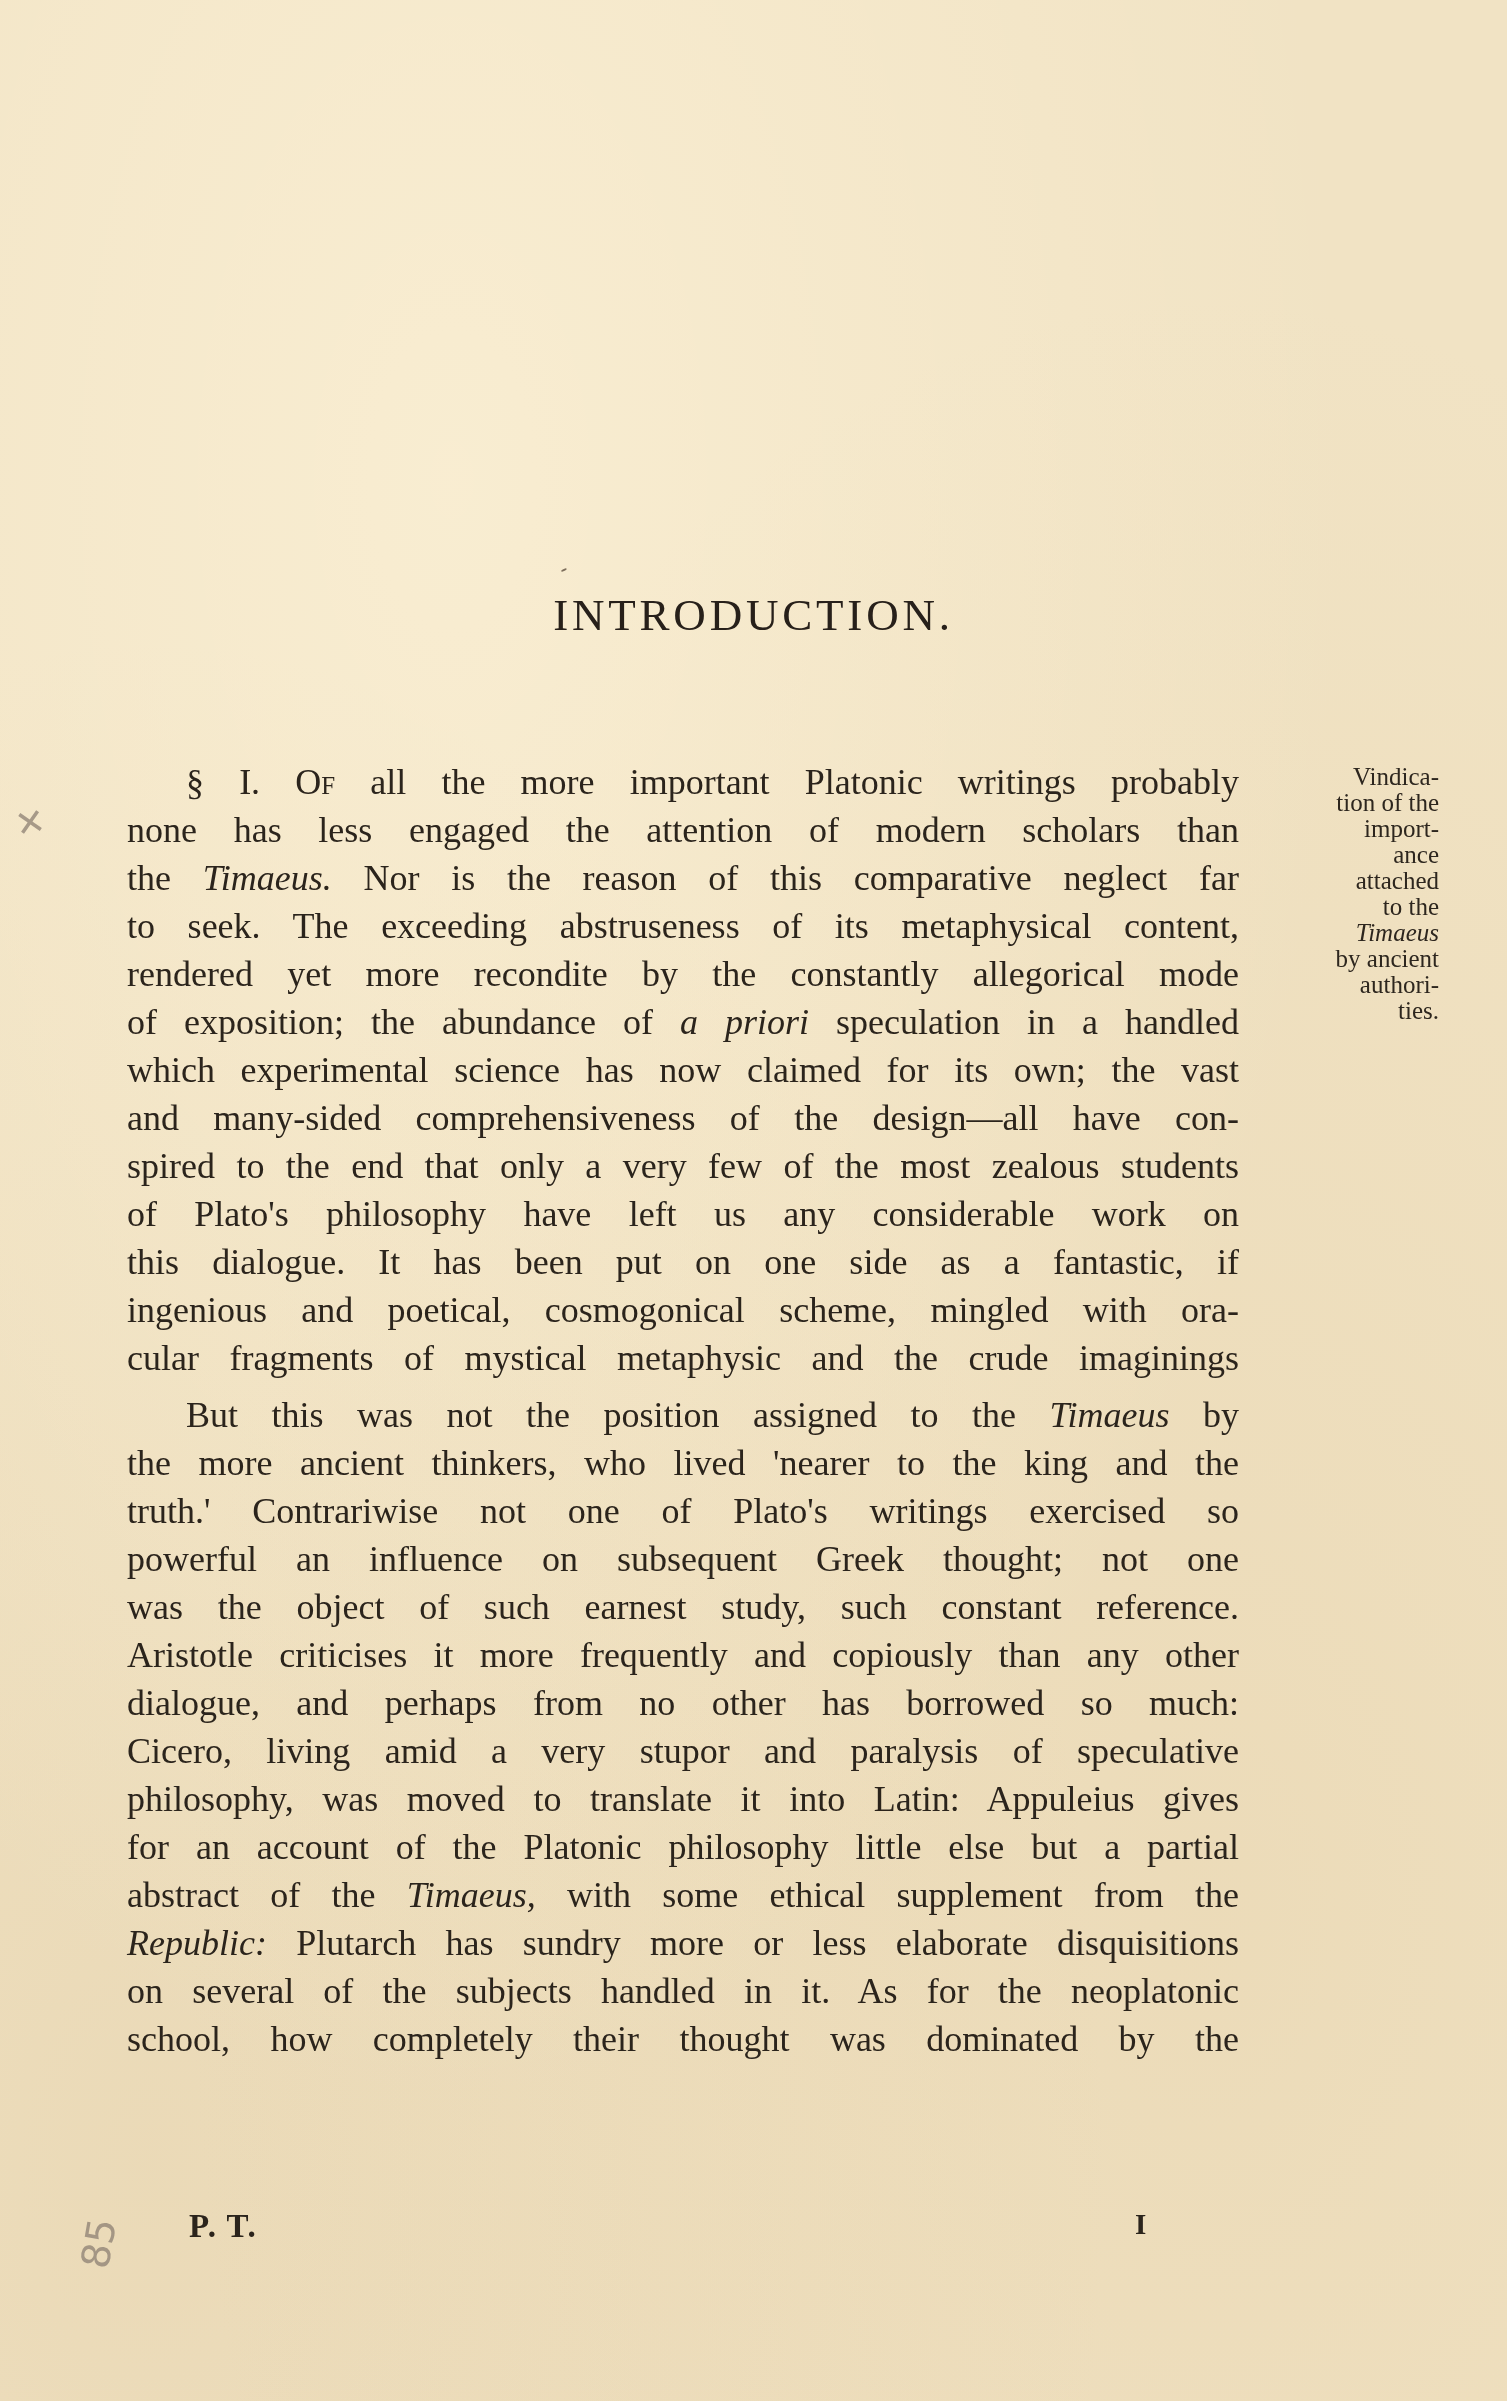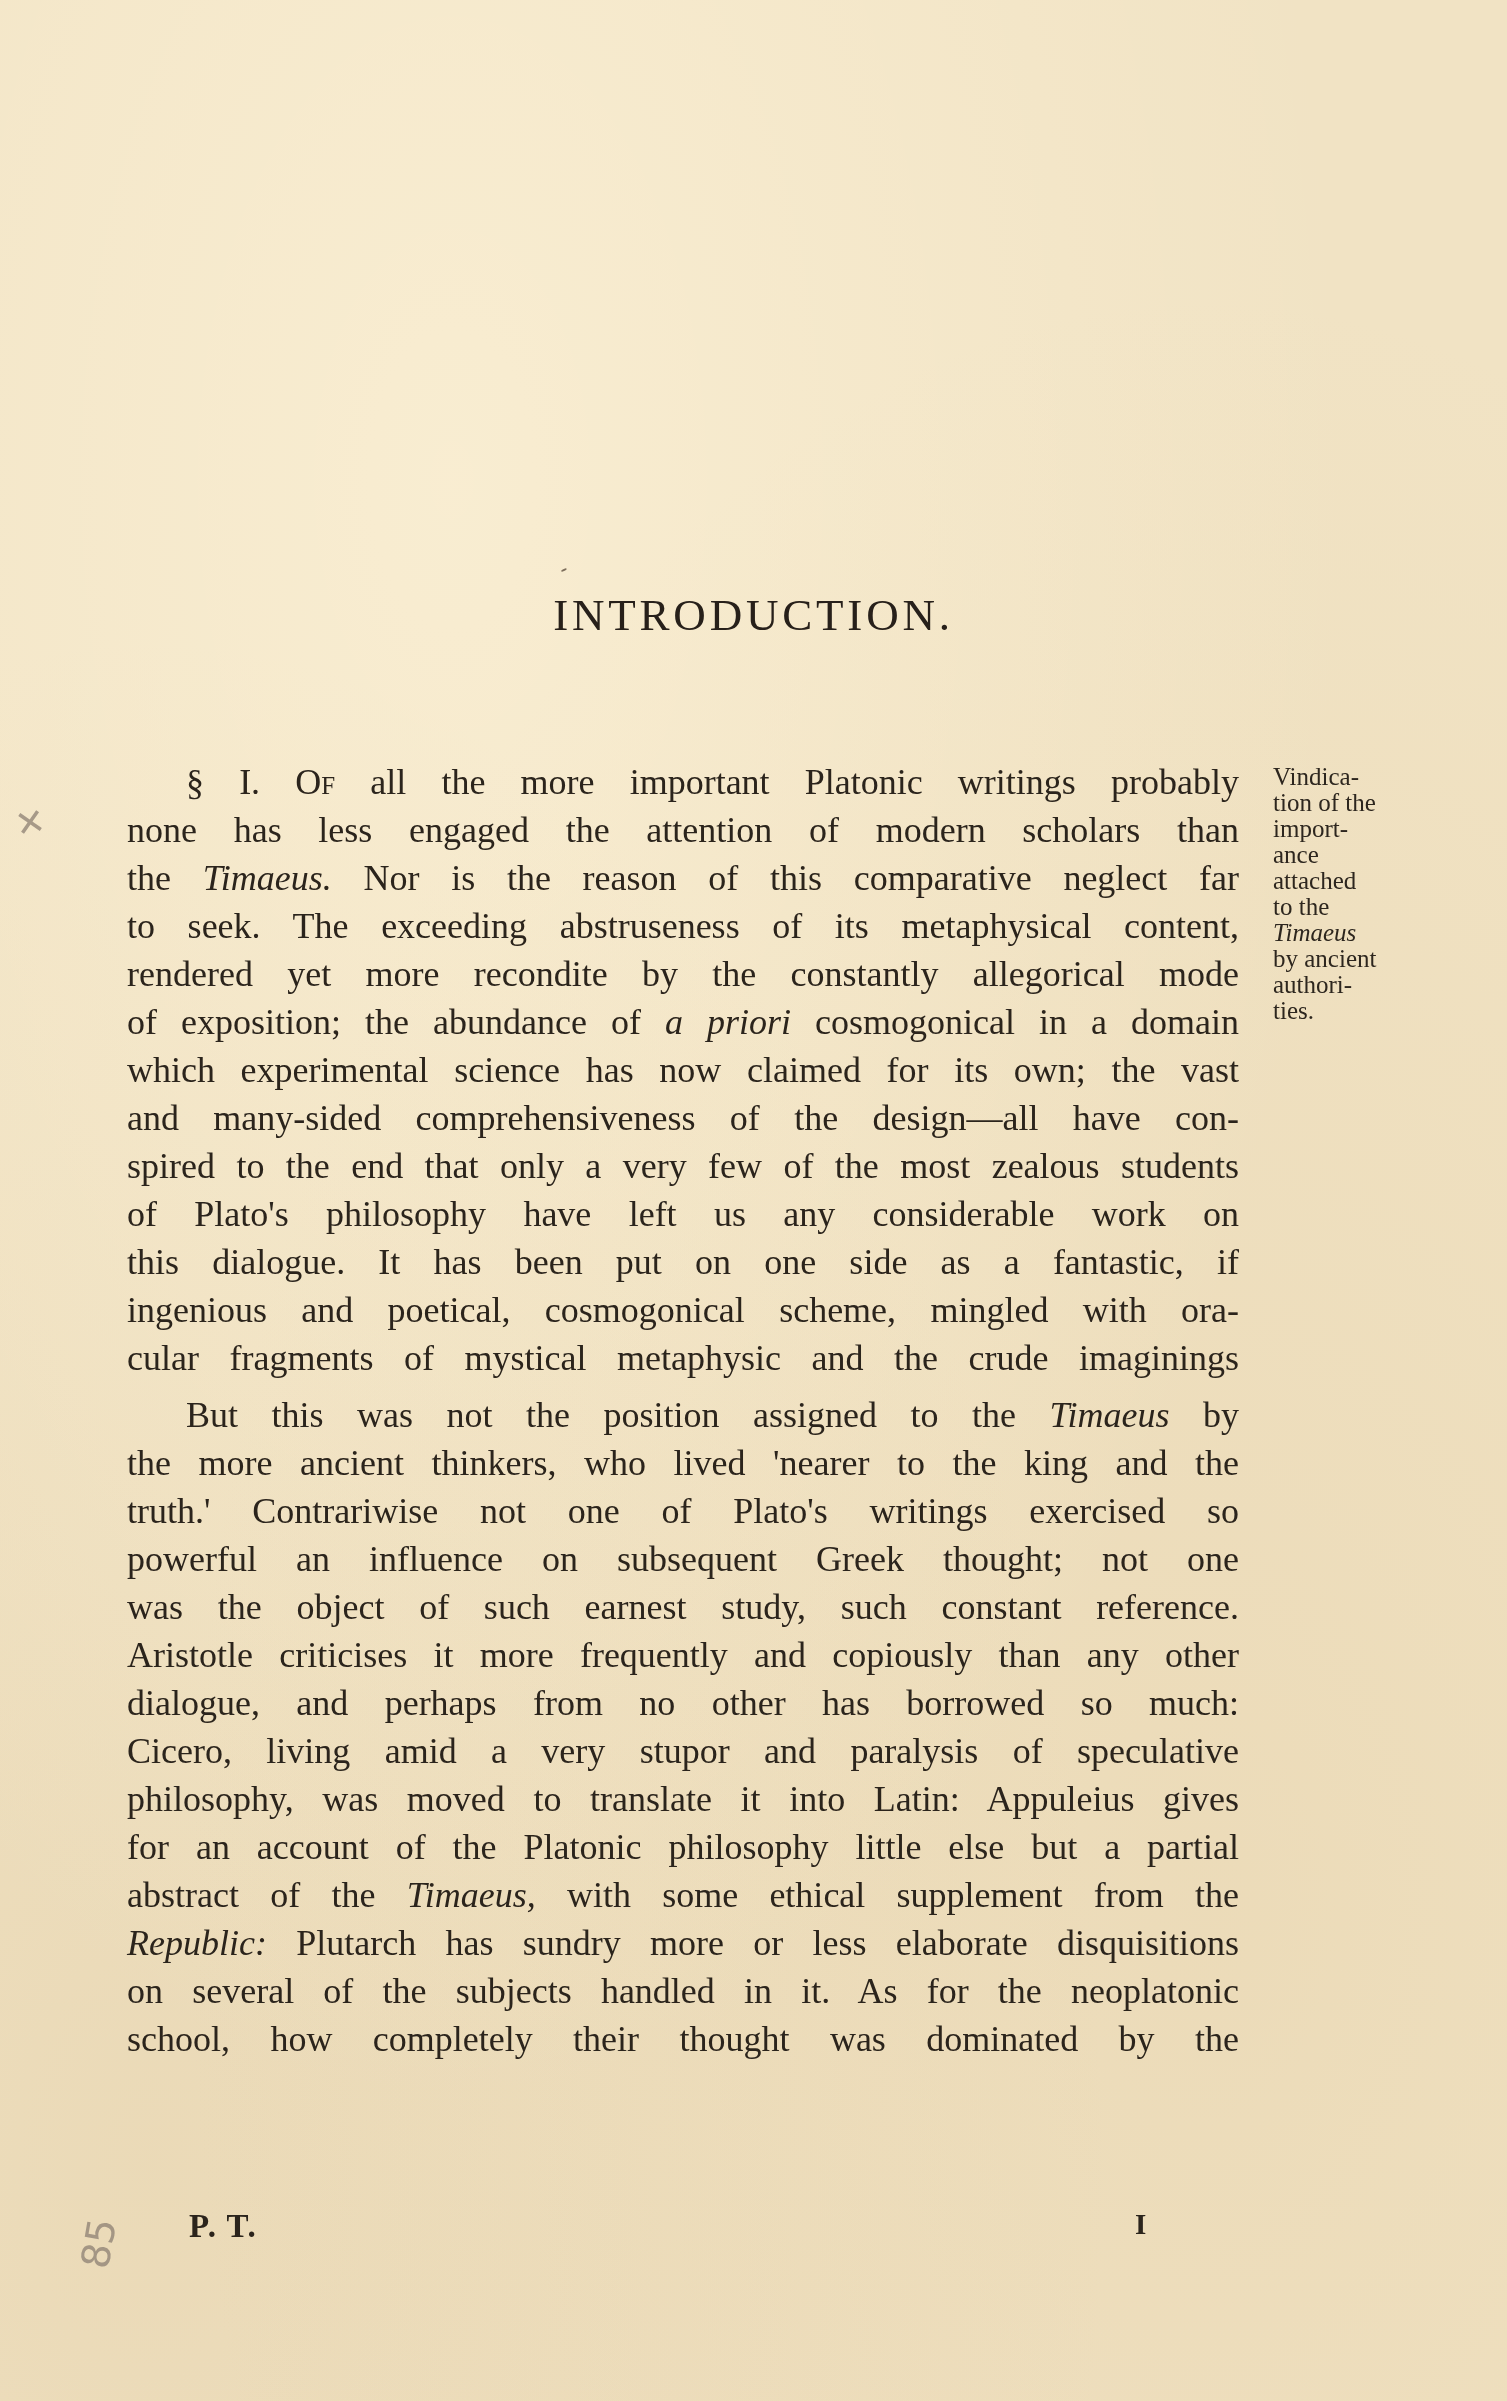--- a/index.html
+++ b/index.html
@@ -29,21 +29,21 @@
       display: block; height: 48px; line-height: 48px;
       font-size: 36px; white-space: nowrap;
       text-align: justify; text-align-last: justify;
     }
     .line.last { text-align-last: left; }
     .line.indent { padding-left: 59px; }
     .line.gap { margin-top: 9px; }
     .sc { font-variant: small-caps; margin-top: 31px; }
     .marg {
       position: absolute; left: 1273px; top: 764px; width: 166px;
-      font-size: 25px; line-height: 26px; color: #2d261e;
+      font-size: 25px; line-height: 26px; color: #2d261e; text-align: right;
     }
     .marg span { display: block; white-space: nowrap; }
     .footer-sig {
       position: absolute; left: 189px; top: 2208px;
       font-size: 33px; font-weight: bold; letter-spacing: 1.5px;
     }
     .footer-num {
       position: absolute; left: 1135px; top: 2208px;
       font-size: 29px; font-weight: bold;
     }
@@ -63,21 +63,21 @@
   <h1 class="title">INTRODUCTION.</h1>
 
   <div class="pencil m1">✕</div>
 
   <div class="body" id="body">
       <span class="line indent"><span>§ I. </span><span class="sc">Of</span><span> all the more important Platonic writings probably</span></span>
       <span class="line"><span>none has less engaged the attention of modern scholars than</span></span>
       <span class="line"><span>the </span><i>Timaeus.</i><span>  Nor is the reason of this comparative neglect far</span></span>
       <span class="line"><span>to seek.  The exceeding abstruseness of its metaphysical content,</span></span>
       <span class="line"><span>rendered yet more recondite by the constantly allegorical mode</span></span>
-      <span class="line"><span>of exposition;  the abundance of </span><i>a priori</i><span> cosmogonical in a domain</span></span>
+      <span class="line"><span>of exposition;  the abundance of </span><i>a priori</i><span> speculation in a handled</span></span>
       <span class="line"><span>which experimental science has now claimed for its own; the vast</span></span>
       <span class="line"><span>and many-sided comprehensiveness of the design—all have con-</span></span>
       <span class="line"><span>spired to the end that only a very few of the most zealous students</span></span>
       <span class="line"><span>of Plato's philosophy have left us any considerable work on</span></span>
       <span class="line"><span>this dialogue.  It has been put on one side as a fantastic, if</span></span>
       <span class="line"><span>ingenious and poetical, cosmogonical scheme, mingled with ora-</span></span>
       <span class="line"><span>cular fragments of mystical metaphysic and the crude imaginings</span></span>
       <span class="line indent gap"><span>But this was not the position assigned to the </span><i>Timaeus</i><span> by</span></span>
       <span class="line"><span>the more ancient thinkers, who lived 'nearer to the king and the</span></span>
       <span class="line"><span>truth.'  Contrariwise not one of Plato's writings exercised so</span></span>

